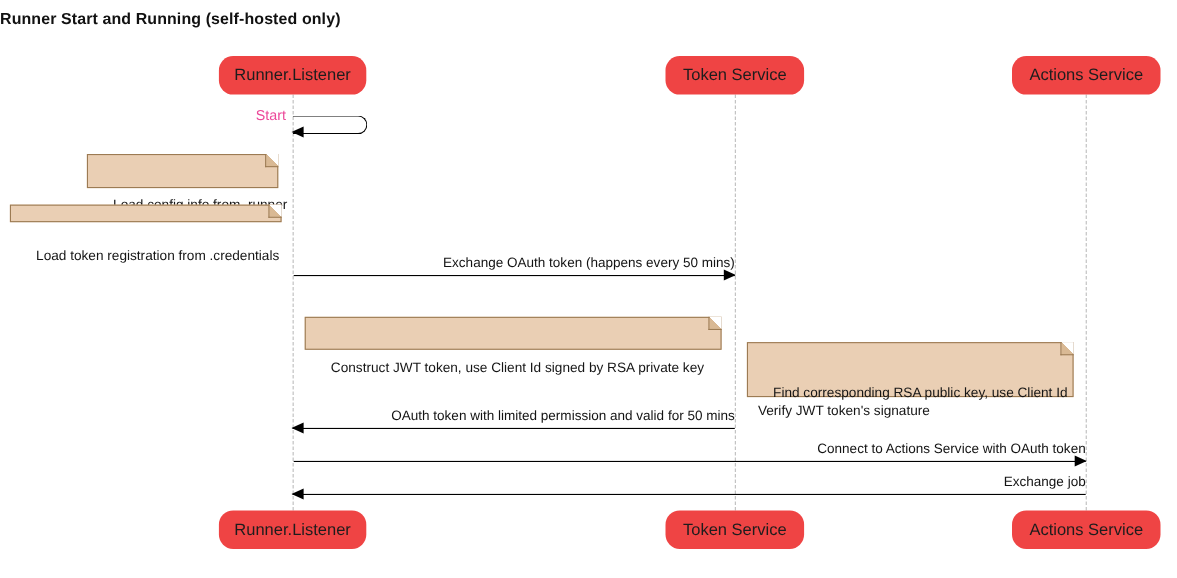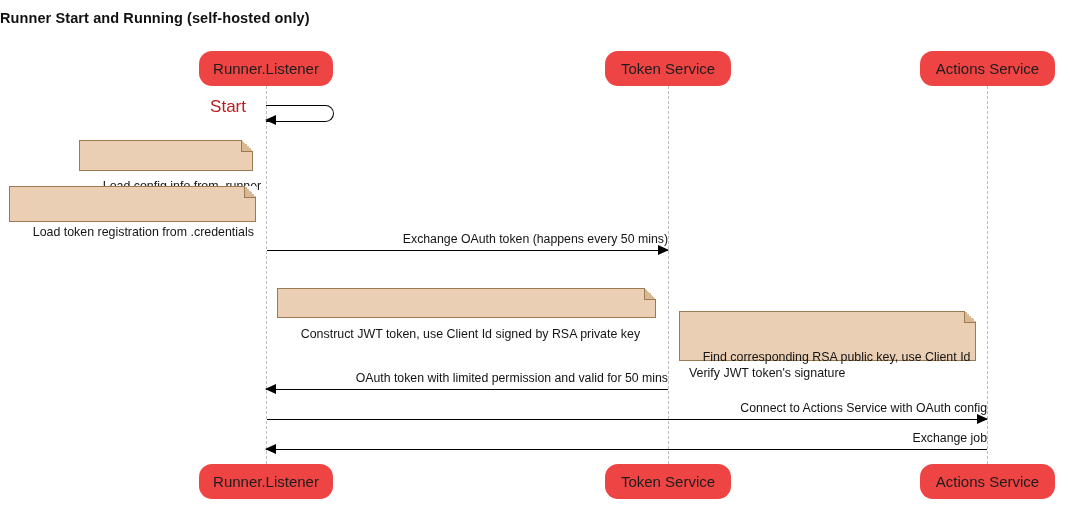--- a/index.html
+++ b/index.html
@@ -151,23 +151,23 @@
     width: 0;
     height: 0;
     border-top: 5.5px solid transparent;
     border-bottom: 5.5px solid transparent;
     border-right: 11px solid #000000;
   }
   .self-msg .label {
     position: absolute;
     right: 100%;
     top: -8px;
-    margin-right: 20px;
-    font-size: 17px;
-    color: #b91c1c;
+    margin-right: 6px;
+    font-size: 13px;
+    color: #ec4899;
     white-space: nowrap;
   }
 </style>
 </head>
 <body>
 
 <div id="stage">
 
   <div class="diagram-title">Runner Start and Running (self-hosted only)</div>
 
@@ -189,21 +189,21 @@
     <div class="loop"></div>
     <div class="head"></div>
     <div class="label">Start</div>
   </div>
 
   <div class="note" style="left:79px; top:140px; width:174px; height:31px;">
     <div class="fold"></div>
     <span>Load config info from .runner</span>
   </div>
 
-  <div class="note" style="left:9px; top:186px; width:247px; height:36px;">
+  <div class="note" style="left:9px; top:186px; width:247px; height:16px;">
     <div class="fold"></div>
     <span>Load token registration from .credentials</span>
   </div>
 
   <div class="msg to-right" style="left:267px; top:250px; width:401px;">
     <div class="label">Exchange OAuth token (happens every 50 mins)</div>
     <div class="line"></div>
     <div class="head"></div>
   </div>
 
@@ -218,21 +218,21 @@
 Verify JWT token's signature</span>
   </div>
 
   <div class="msg to-left" style="left:266px; top:389px; width:402px;">
     <div class="label">OAuth token with limited permission and valid for 50 mins</div>
     <div class="line"></div>
     <div class="head"></div>
   </div>
 
   <div class="msg to-right" style="left:267px; top:419px; width:720px;">
-    <div class="label">Connect to Actions Service with OAuth config</div>
+    <div class="label">Connect to Actions Service with OAuth token</div>
     <div class="line"></div>
     <div class="head"></div>
   </div>
 
   <div class="msg to-left" style="left:266px; top:449px; width:721px;">
     <div class="label">Exchange job</div>
     <div class="line"></div>
     <div class="head"></div>
   </div>
 

